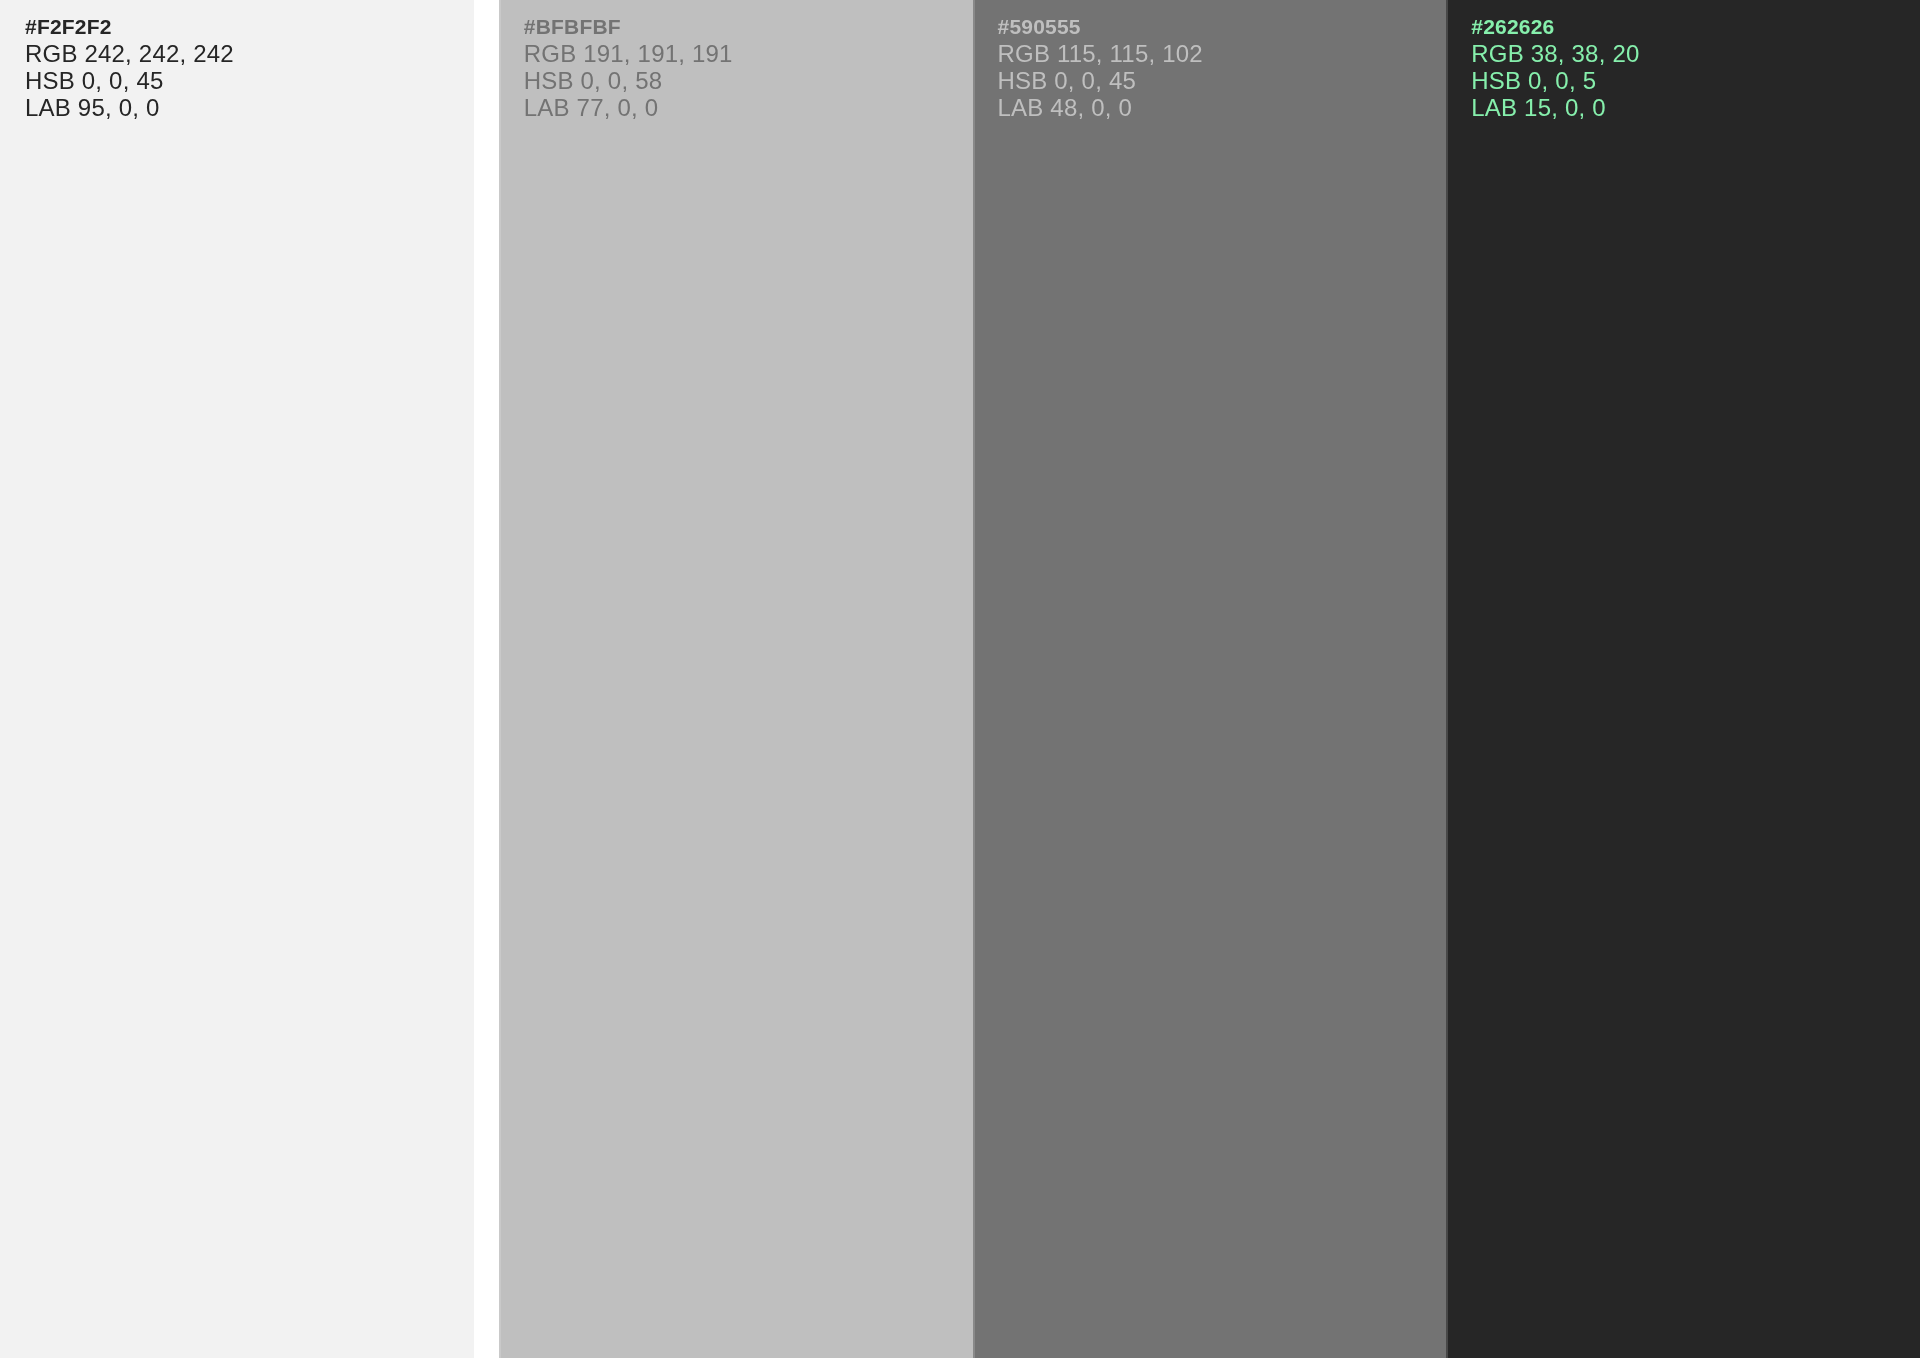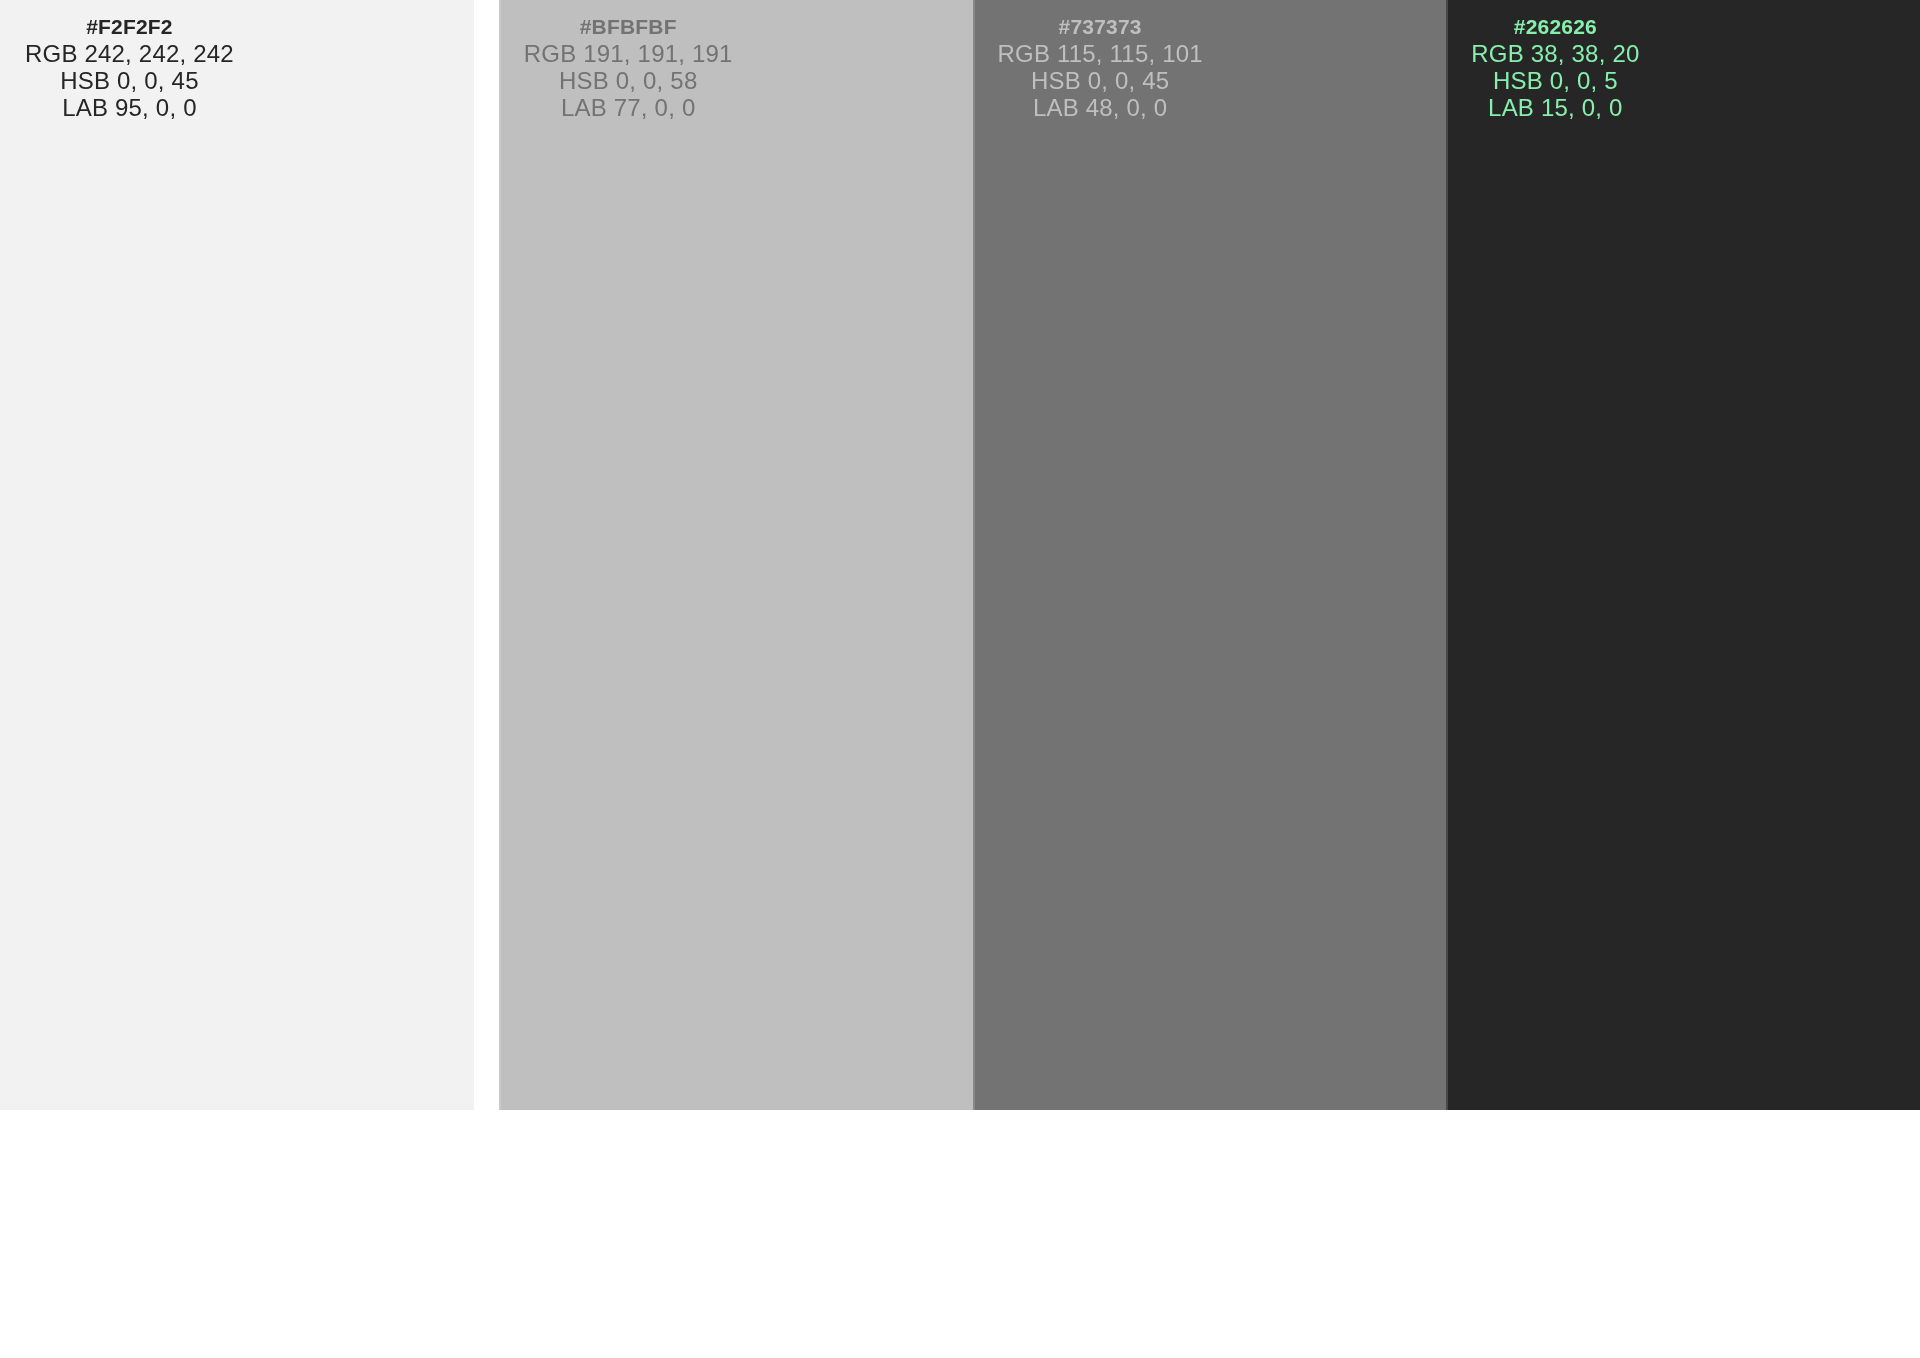--- a/index.html
+++ b/index.html
@@ -9,22 +9,21 @@
     width: 1920px;
     height: 1358px;
     overflow: hidden;
     background: #ffffff;
   }
 
   #palette {
     display: flex;
     flex-direction: row;
     width: 1920px;
-    height: 1110px;
-    text-align: center;
+    height: 1358px;
   }
 
   .swatch {
     position: relative;
     flex: 1 1 0;
     height: 100%;
     box-sizing: border-box;
     overflow: hidden;
   }
 
@@ -81,22 +80,22 @@
     <div class="swatch-info" style="color: rgb(115, 115, 115);">
       <p class="hex-label">#BFBFBF</p>
       <p class="value-line">RGB 191, 191, 191</p>
       <p class="value-line">HSB 0, 0, 58</p>
       <p class="value-line">LAB 77, 0, 0</p>
     </div>
   </section>
 
   <section class="swatch" style="background-color: rgb(115, 115, 115);">
     <div class="swatch-info" style="color: rgb(191, 191, 191);">
-      <p class="hex-label">#737373</p>
-      <p class="value-line">RGB 115, 115, 101</p>
+      <p class="hex-label">#590555</p>
+      <p class="value-line">RGB 115, 115, 102</p>
       <p class="value-line">HSB 0, 0, 45</p>
       <p class="value-line">LAB 48, 0, 0</p>
     </div>
   </section>
 
   <section class="swatch" style="background-color: rgb(38, 38, 38);">
     <div class="swatch-info" style="color: #86efac;">
       <p class="hex-label">#262626</p>
       <p class="value-line">RGB 38, 38, 20</p>
       <p class="value-line">HSB 0, 0, 5</p>

